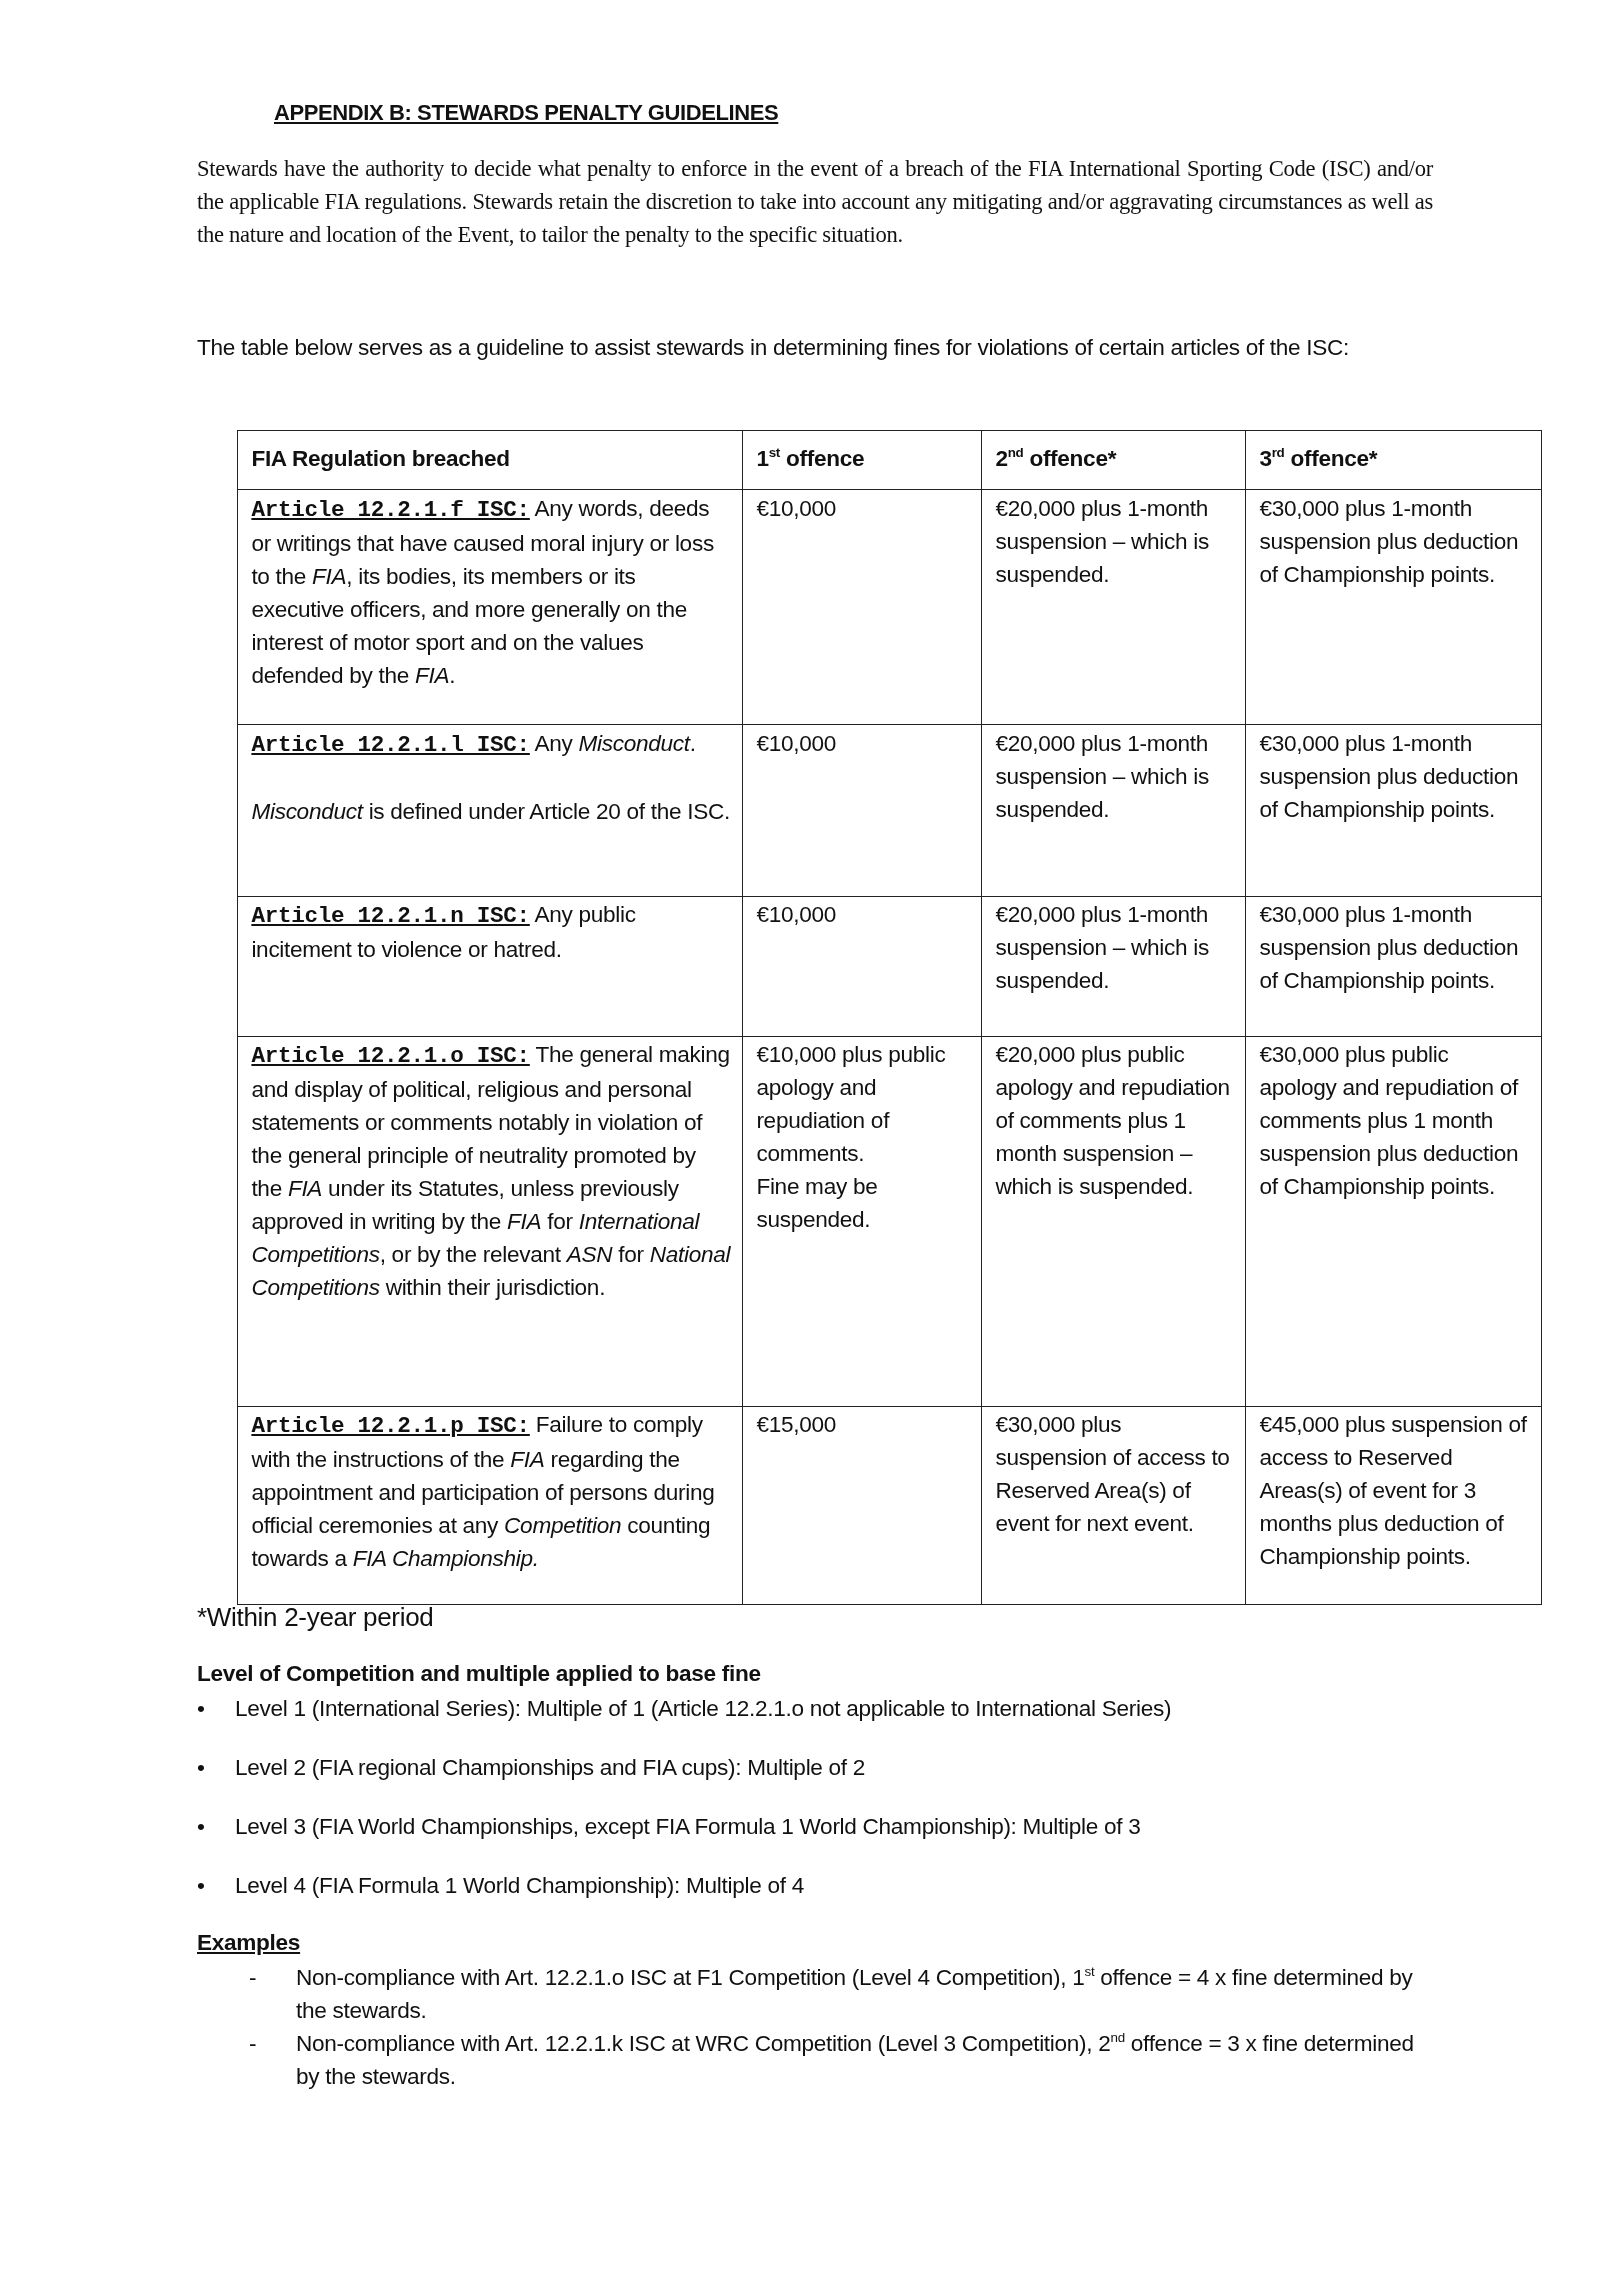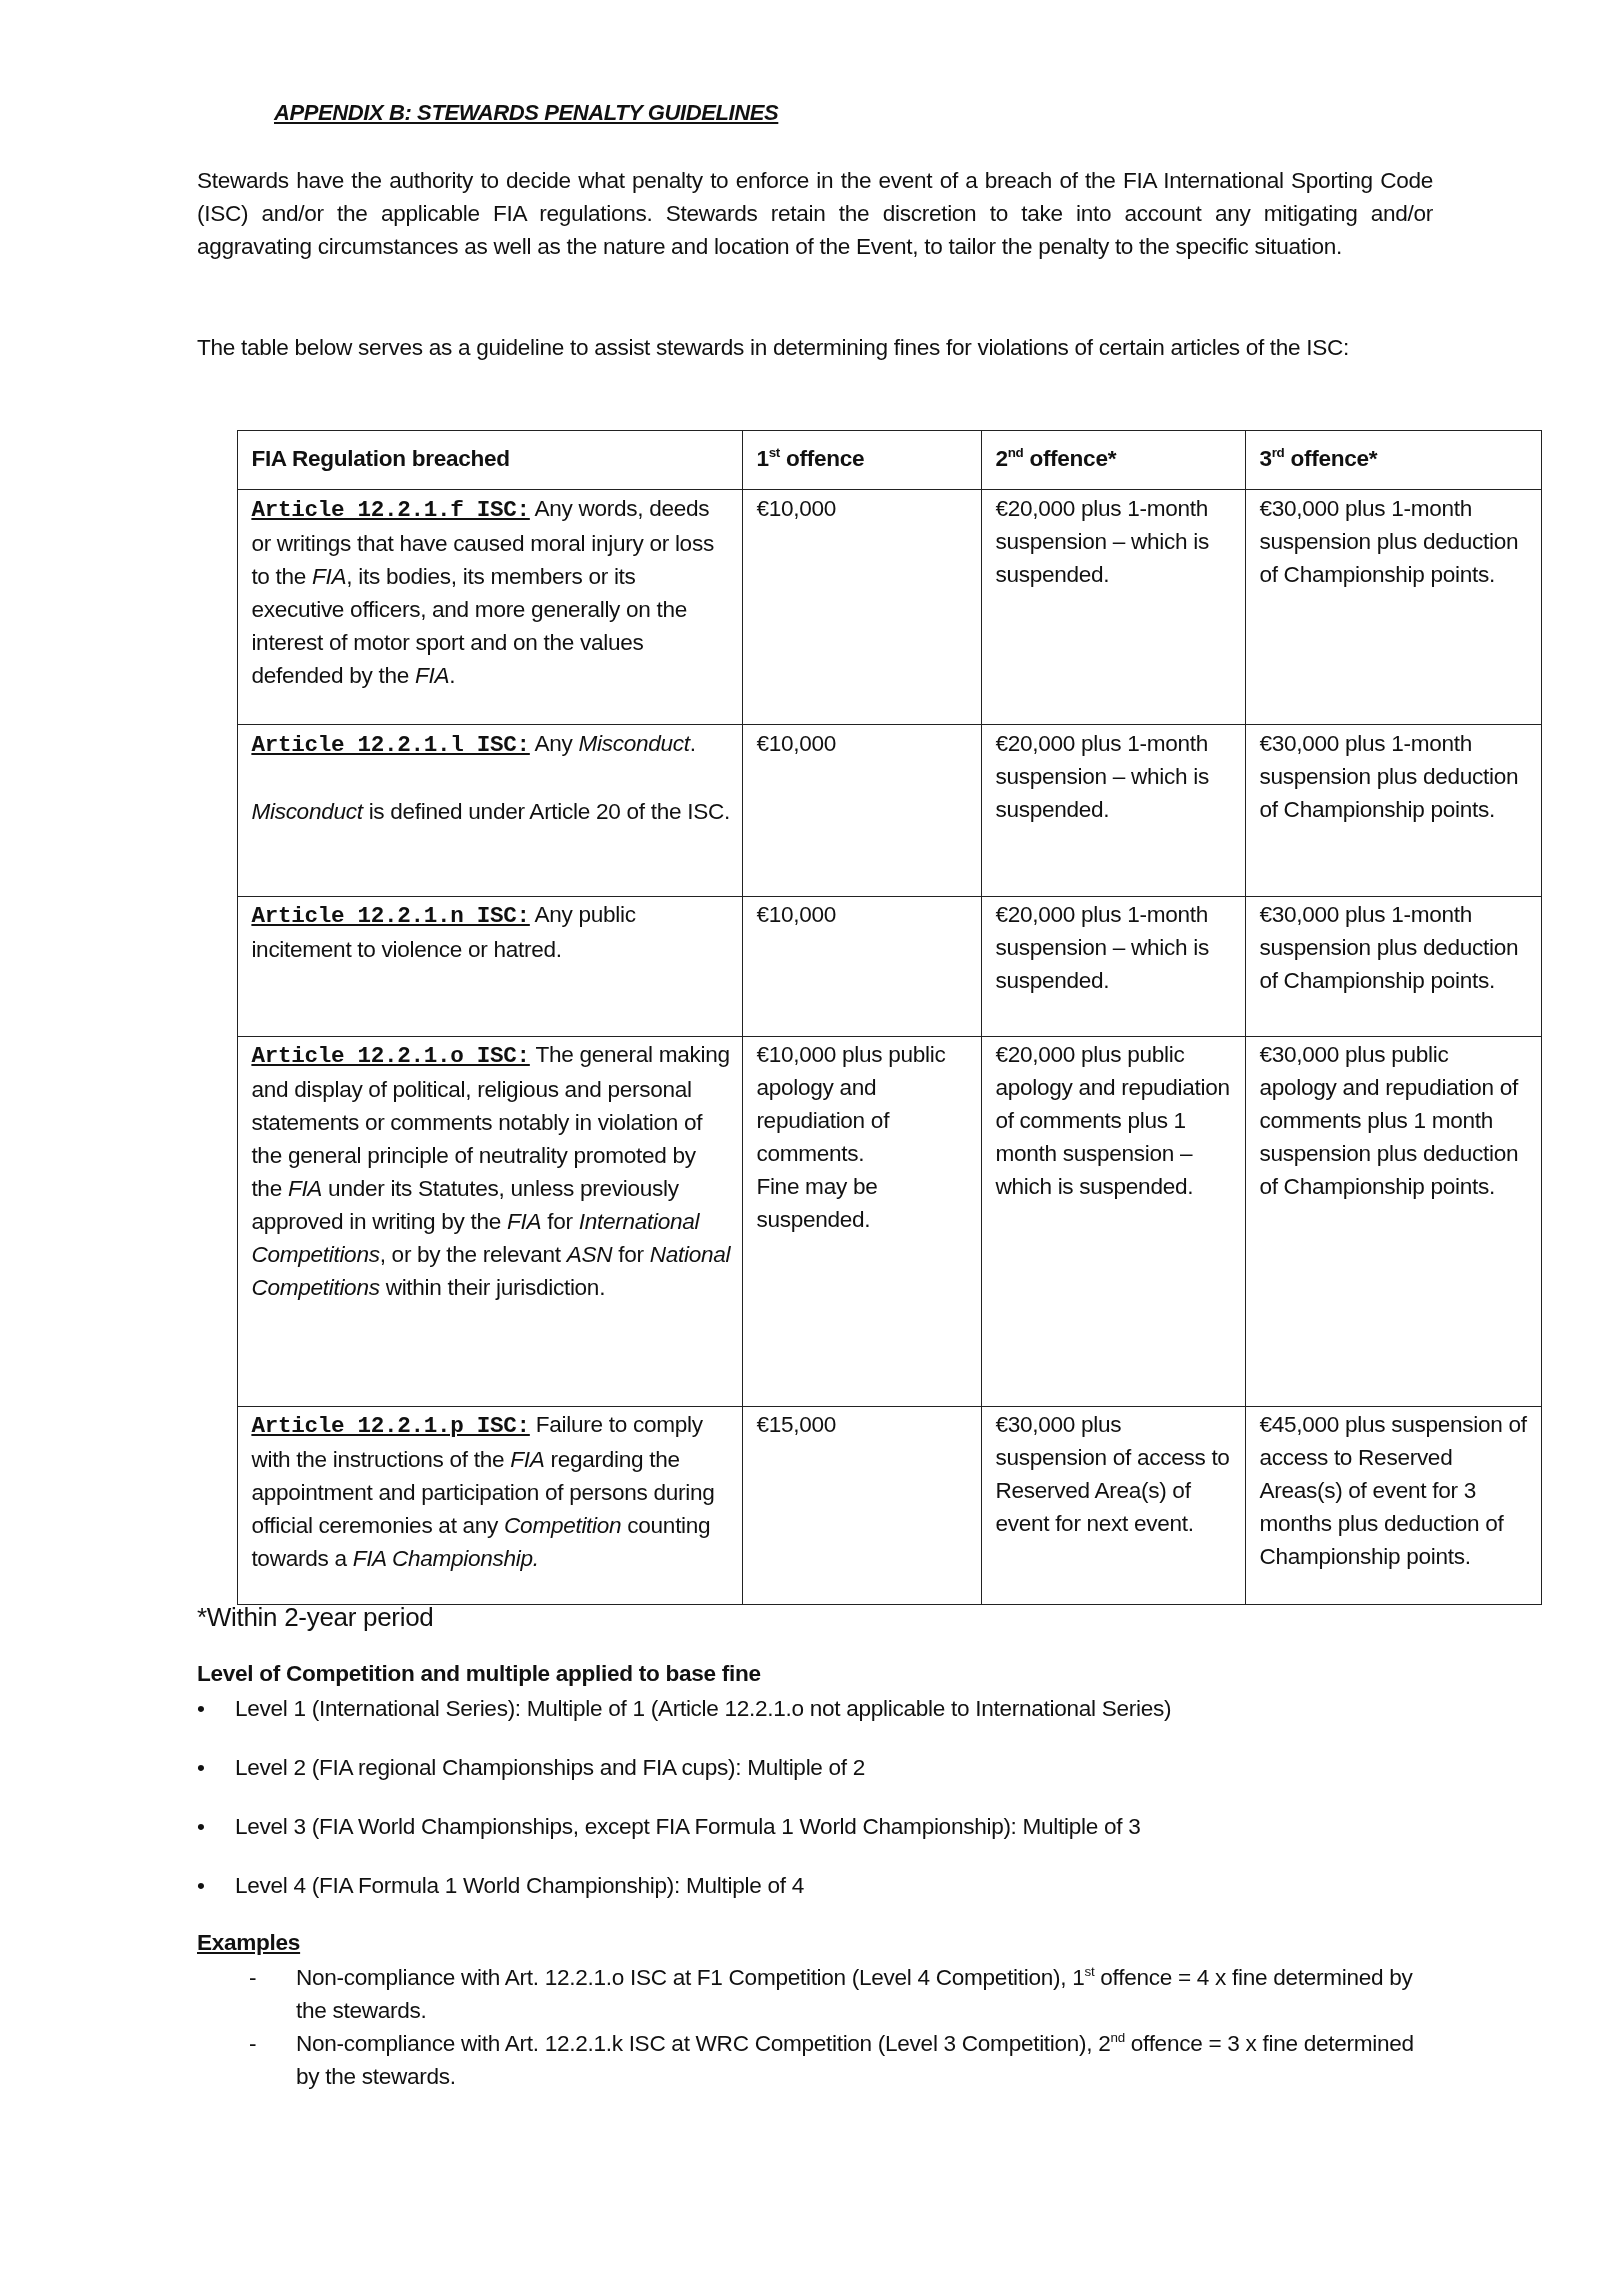--- a/index.html
+++ b/index.html
@@ -5,28 +5,27 @@
     html, body { margin: 0; padding: 0; background: #ffffff; }
     body {
       width: 1623px; height: 2295px; position: relative; overflow: hidden;
       font-family: "Liberation Sans", sans-serif; color: #111;
     }
     .page { position: absolute; left: 197px; top: 0; width: 1303px; }
     .title {
       position: absolute; left: 77px; top: 100px;
       font-size: 22px; font-weight: bold; text-decoration: underline;
       letter-spacing: -0.4px;
-      font-style: italic;
     }
     .para {
       position: absolute; left: 0; width: 1236px;
       font-size: 22.6px; line-height: 33px; text-align: justify;
       letter-spacing: -0.3px;
     }
-    .p1 { top: 164px; }
+    .p1 { top: 152px; font-family: Liberation Serif, serif; }
     .p2 { top: 331px; }
     table.penalty {
       position: absolute; left: 0; top: 430px; width: 1303px;
       border-collapse: collapse; font-size: 22.6px; line-height: 33px;
       letter-spacing: -0.3px; table-layout: fixed; margin-left: 40px;
     }
     table.penalty td, table.penalty th {
       border: 1.7px solid #222; vertical-align: top; padding: 1.7px 11.7px 8.4px 13.4px;
       text-align: left;
     }

